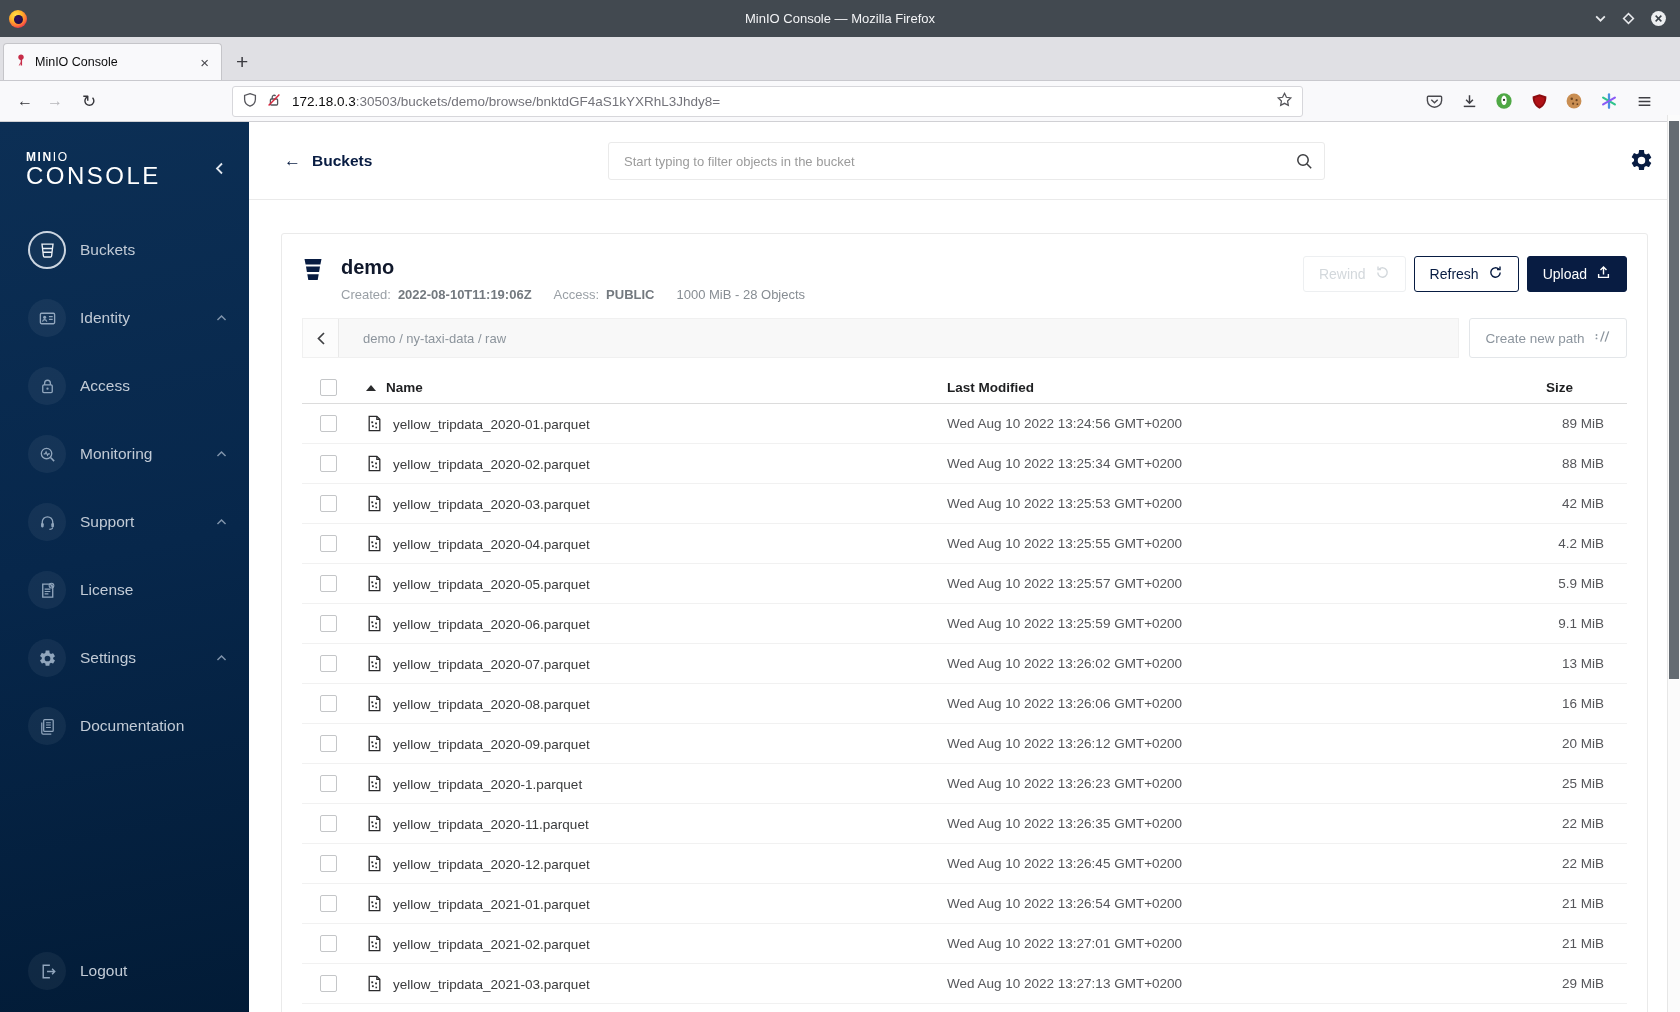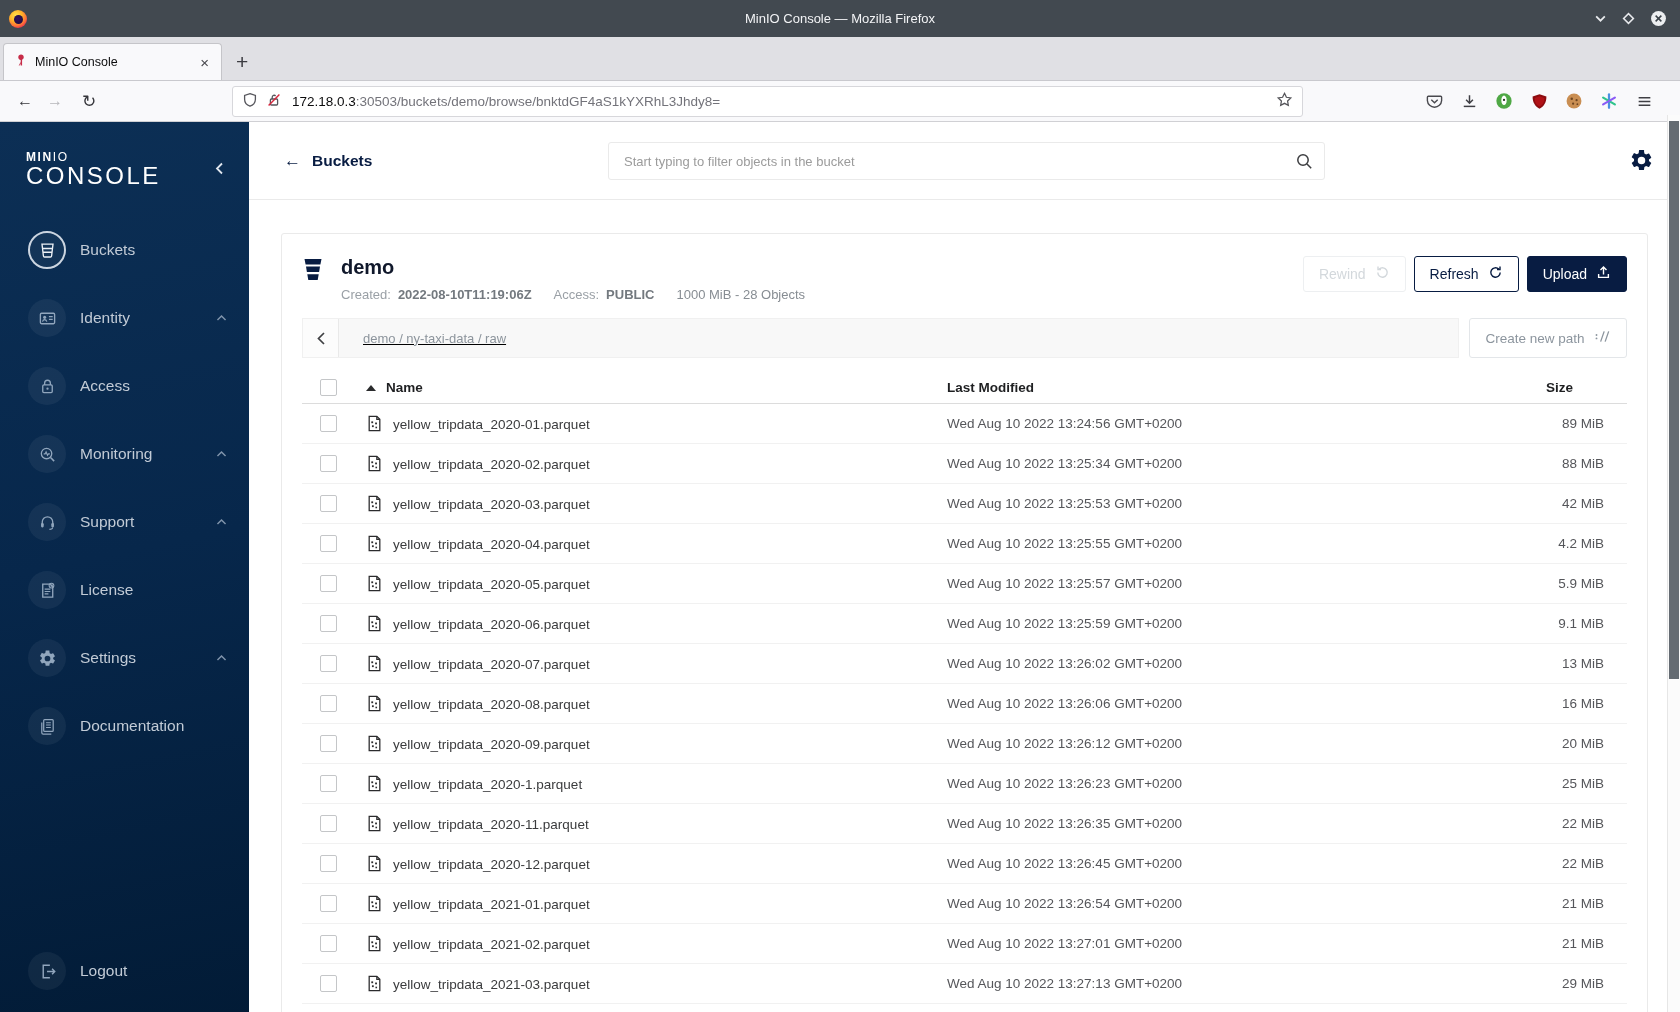--- a/index.html
+++ b/index.html
@@ -82,21 +82,21 @@
   .meta-summary { color:#878d93; }
   .actions { margin-left:auto; display:flex; gap:8px; }
   .btn { height:36px; border-radius:3px; font-size:14px; display:flex; align-items:center; gap:9px;
     padding:0 15px; background:#fff; border:1px solid transparent; cursor:pointer; font-family:"Liberation Sans",sans-serif;}
   .btn svg { width:15px; height:15px; }
   .btn.disabled { border-color:#edeff1; color:#d3d8dc; cursor:default; }
   .btn.outline { border-color:#081C42; color:#081C42; }
   .btn.primary { background:#081C42; border-color:#081C42; color:#fff; }
 
   .pathbar { margin-top:16px; display:flex; align-items:center; }
-  .path-left { flex:1; height:40px; background:#f8f8f8; border:1px solid #f0f0f0; display:flex; align-items:center; margin-right:10px;text-decoration:underline; }
+  .path-left { flex:1; height:40px; background:#f8f8f8; border:1px solid #f0f0f0; display:flex; align-items:center; margin-right:10px; }
   .path-back { width:36px; height:100%; background:#fcfcfc; border-right:1px solid #e9e9e9;
     display:flex; align-items:center; justify-content:center; color:#3f4043; cursor:pointer; }
   .path-back svg { width:10px; height:15px; }
   .path-crumbs { margin-left:24px; font-size:13px; color:#8c949c; }
   .create-path-btn { width:158px; height:40px; border:1px solid #e3e6e9; border-radius:3px; background:#fff;
     color:#8c959e; font-size:13.5px; display:flex; align-items:center; justify-content:center; gap:9px; cursor:pointer; }
   .create-path-btn svg { width:17px; height:15px; }
 
   .objects-table { margin-top:14px; }
   .thead, .trow { display:grid; grid-template-columns:56px 1fr 560px 120px; align-items:center; }

